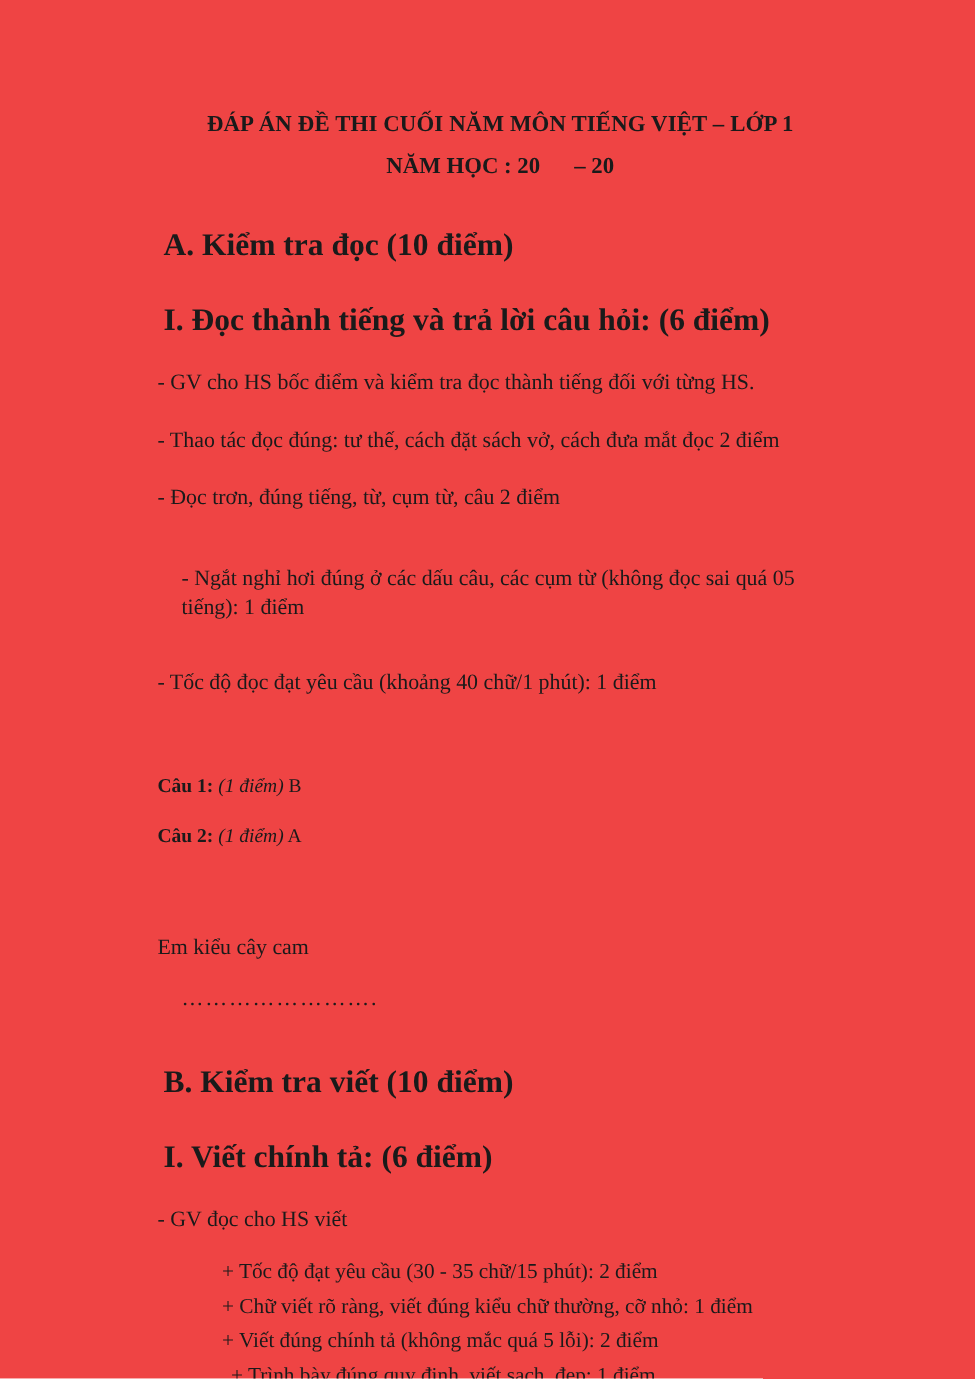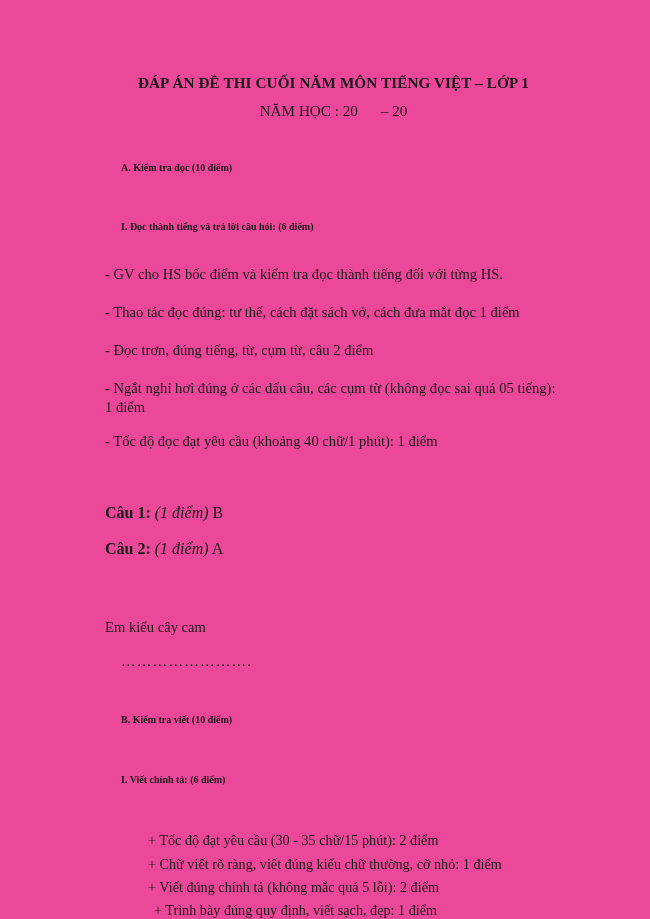--- a/index.html
+++ b/index.html
@@ -13,65 +13,65 @@
     height: 919px;
     overflow: hidden;
     font-family: "Liberation Serif", "DejaVu Serif", serif;
     color: #1a1a1a;
     -webkit-font-smoothing: antialiased;
   }
   .page {
     position: relative;
     width: 650px;
     height: 919px;
-    background: #ec4899;
+    background: #ef4444;
     box-sizing: border-box;
     padding: 72px 80px 0 105px;
   }
   
   .title-block {
     text-align: center;
     margin: 0 0 0 -8px;
   }
   .doc-title {
     font-size: 15.2px;
     font-weight: bold;
     letter-spacing: 0.1px;
     line-height: 1.5;
     margin: 0;
     white-space: nowrap;
   }
   .doc-subtitle {
     font-size: 15.2px;
-    font-weight: normal;
+    font-weight: bold;
     line-height: 1.5;
     margin: 5px 0 0 0;
     white-space: pre;
   }
   
   .heading {
-    font-size: 10px;
+    font-size: 21px;
     font-weight: bold;
     line-height: 1.35;
-    margin: 16px;
+    margin: 4px;
   }
   .para {
     font-size: 14.6px;
     font-weight: normal;
     line-height: 1.4;
     margin: 0;
   }
   .para-wrap {
     font-size: 14.6px;
     line-height: 1.32;
-    margin: 0;
+    margin: 16px;
     max-width: 452px;
   }
   .qline {
-    font-size: 16px;
+    font-size: 13px;
     line-height: 1.4;
     margin: 0;
   }
   .qline .q-label {
     font-weight: bold;
   }
   .qline .q-score {
     font-style: italic;
   }
   .dots {
@@ -111,21 +111,21 @@
   <div class="sp-22"></div>
 
   <div class="heading">A. Kiểm tra đọc (10 điểm)</div>
   <div class="sp-14"></div>
 
   <div class="heading">I. Đọc thành tiếng và trả lời câu hỏi: (6 điểm)</div>
   <div class="sp-14"></div>
 
   <div class="para">- GV cho HS bốc điểm và kiểm tra đọc thành tiếng đối với từng HS.</div>
   <div class="sp-18"></div>
-  <div class="para">- Thao tác đọc đúng: tư thế, cách đặt sách vở, cách đưa mắt đọc 1 điểm</div>
+  <div class="para">- Thao tác đọc đúng: tư thế, cách đặt sách vở, cách đưa mắt đọc 2 điểm</div>
   <div class="sp-18"></div>
   <div class="para">- Đọc trơn, đúng tiếng, từ, cụm từ, câu 2 điểm</div>
   <div class="sp-18"></div>
   <div class="para-wrap">- Ngắt nghỉ hơi đúng ở các dấu câu, các cụm từ (không đọc sai quá 05 tiếng): 1 điểm</div>
   <div class="sp-14"></div>
   <div class="para">- Tốc độ đọc đạt yêu cầu (khoảng 40 chữ/1 phút): 1 điểm</div>
   <div class="sp-18"></div>
 
   <div class="sp-18"></div>
 
@@ -154,20 +154,21 @@
   <div class="sp-14"></div>
   <div class="dots">…………………….</div>
 
   <div class="sp-26"></div>
 
   <div class="heading">B. Kiểm tra viết (10 điểm)</div>
   <div class="sp-14"></div>
   <div class="heading">I. Viết chính tả: (6 điểm)</div>
 
   <div class="sp-14"></div>
+  <div class="para">- GV đọc cho HS viết</div>
 
   <div class="sp-10"></div>
   <div class="plus-line">+ Tốc độ đạt yêu cầu (30 - 35 chữ/15 phút): 2 điểm</div>
   <div class="plus-line">+ Chữ viết rõ ràng, viết đúng kiểu chữ thường, cỡ nhỏ: 1 điểm</div>
   <div class="plus-line">+ Viết đúng chính tả (không mắc quá 5 lỗi): 2 điểm</div>
   <div class="plus-line extra-indent">+ Trình bày đúng quy định, viết sạch, đẹp: 1 điểm</div>
 
   <div class="sp-8"></div>
 
 </div>

